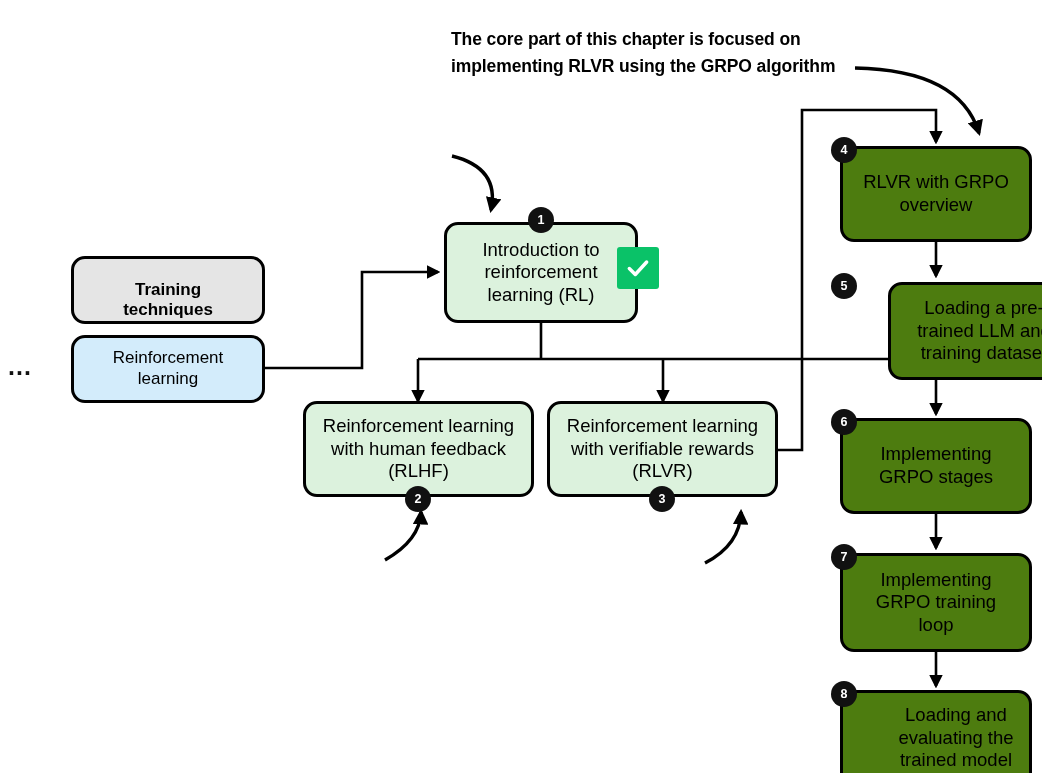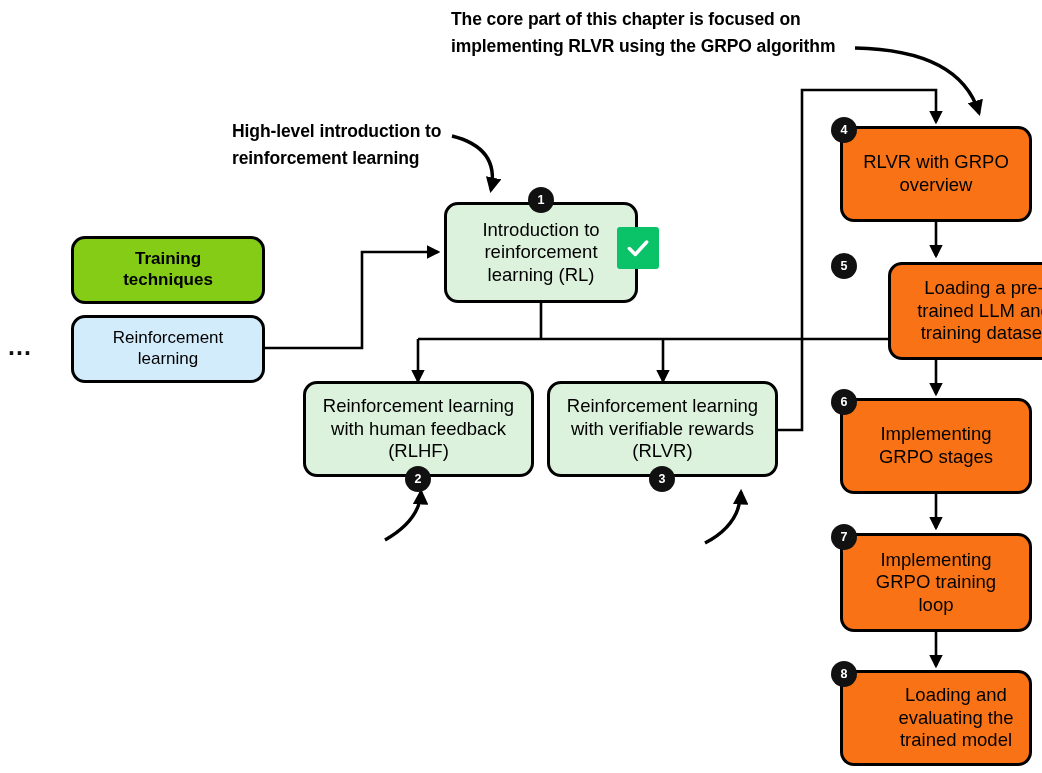--- a/index.html
+++ b/index.html
@@ -1,29 +1,29 @@
 <!DOCTYPE html>
 <html><head>
 <meta charset="utf-8">
 <style>
   html,body{margin:0;padding:0;background:#ffffff;}
   body{width:1042px;height:773px;position:relative;overflow:hidden;
        font-family:"Liberation Sans",sans-serif;color:#000;}
-  #canvas{position:absolute;inset:0;width:1042px;height:550px;}
+  #canvas{position:absolute;inset:0;width:1042px;height:550px;margin-top:20px;}
   svg.wires{position:absolute;left:0;top:0;width:1042px;height:773px;pointer-events:none;}
 
   .node{position:absolute;box-sizing:border-box;border:3px solid #000;
         border-radius:14px;display:flex;align-items:center;justify-content:center;
         text-align:center;line-height:1.22;}
   .node .txt{display:block;padding:0 8px;}
 
-  .blue-strong{background:#84cc16;font-weight:bold;font-size:17px;}
+  .blue-strong{background:#e5e5e5;font-weight:bold;font-size:17px;align-items:flex-end;}
   .blue-light{background:#d3ecfb;font-size:17px;}
   .green{background:#dcf2dd;font-size:18.5px;}
-  .purple{background:#f97316;font-size:18.5px;}
+  .purple{background:#4d7c0f;font-size:18.5px;}
 
   .badge{position:absolute;width:26px;height:26px;border-radius:50%;
          background:#111;color:#fff;font-size:12.5px;font-weight:bold;
          display:flex;align-items:center;justify-content:center;z-index:6;
          font-family:"Liberation Sans",sans-serif;}
 
   .check-badge{position:absolute;width:42px;height:42px;background:#0ac268;
                border-radius:3px;z-index:7;display:flex;align-items:center;justify-content:center;}
   .check-badge svg{width:26px;height:26px;}
 
@@ -65,22 +65,20 @@
     <path d="M 452 136 Q 500 148 491 190" fill="none" stroke="#000" stroke-width="3.4" marker-end="url(#arrowThin)"></path>
 
     <path d="M 385 540 Q 420 520 421 492" fill="none" stroke="#000" stroke-width="3.4" marker-end="url(#arrowThin)"></path>
 
     <path d="M 705 543 Q 740 525 741 492" fill="none" stroke="#000" stroke-width="3.4" marker-end="url(#arrowThin)"></path>
   </svg>
 
   <div class="note" style="left: 451px; top: 6px; white-space: pre-line;">The core part of this chapter is focused on
 implementing RLVR using the GRPO algorithm</div>
 
-  <div class="note" style="left: 232px; top: 118px; white-space: pre-line;">High-level introduction to
-reinforcement learning</div>
 
 
 
   <div class="ellipsis" style="left:8px;top:332px;">...</div>
 
   <div class="node blue-strong" style="left:71px;top:236px;width:194px;height:68px;">
     <span class="txt" style="white-space: pre-line;">Training
 techniques</span>
   </div>
 

